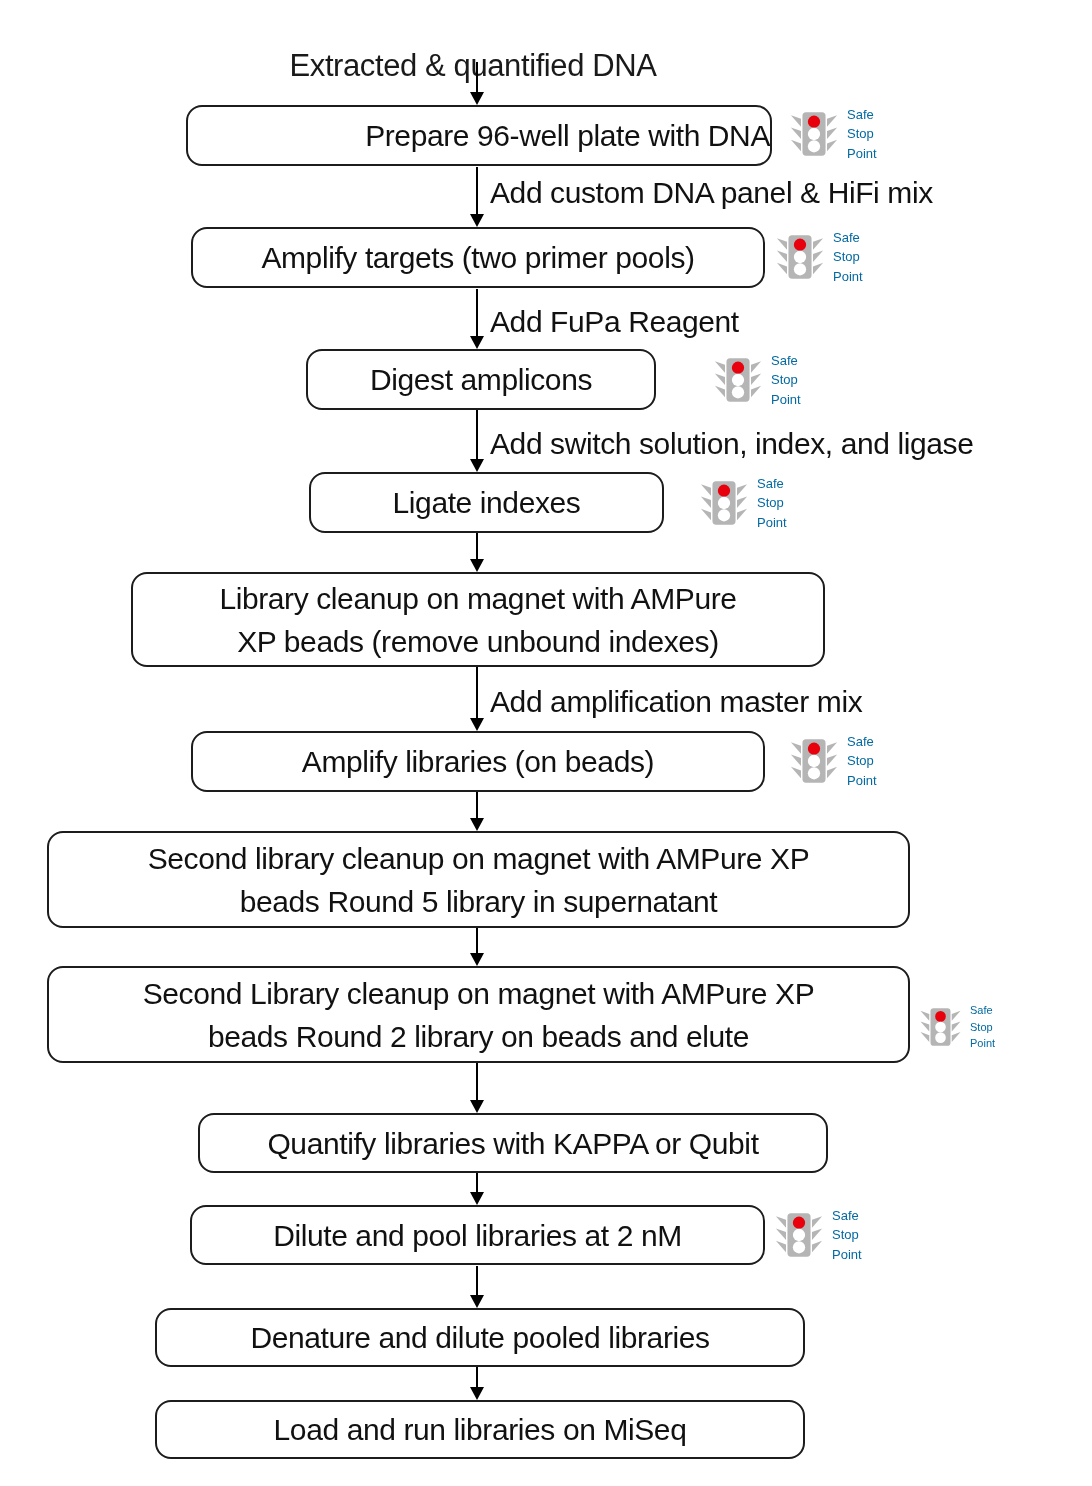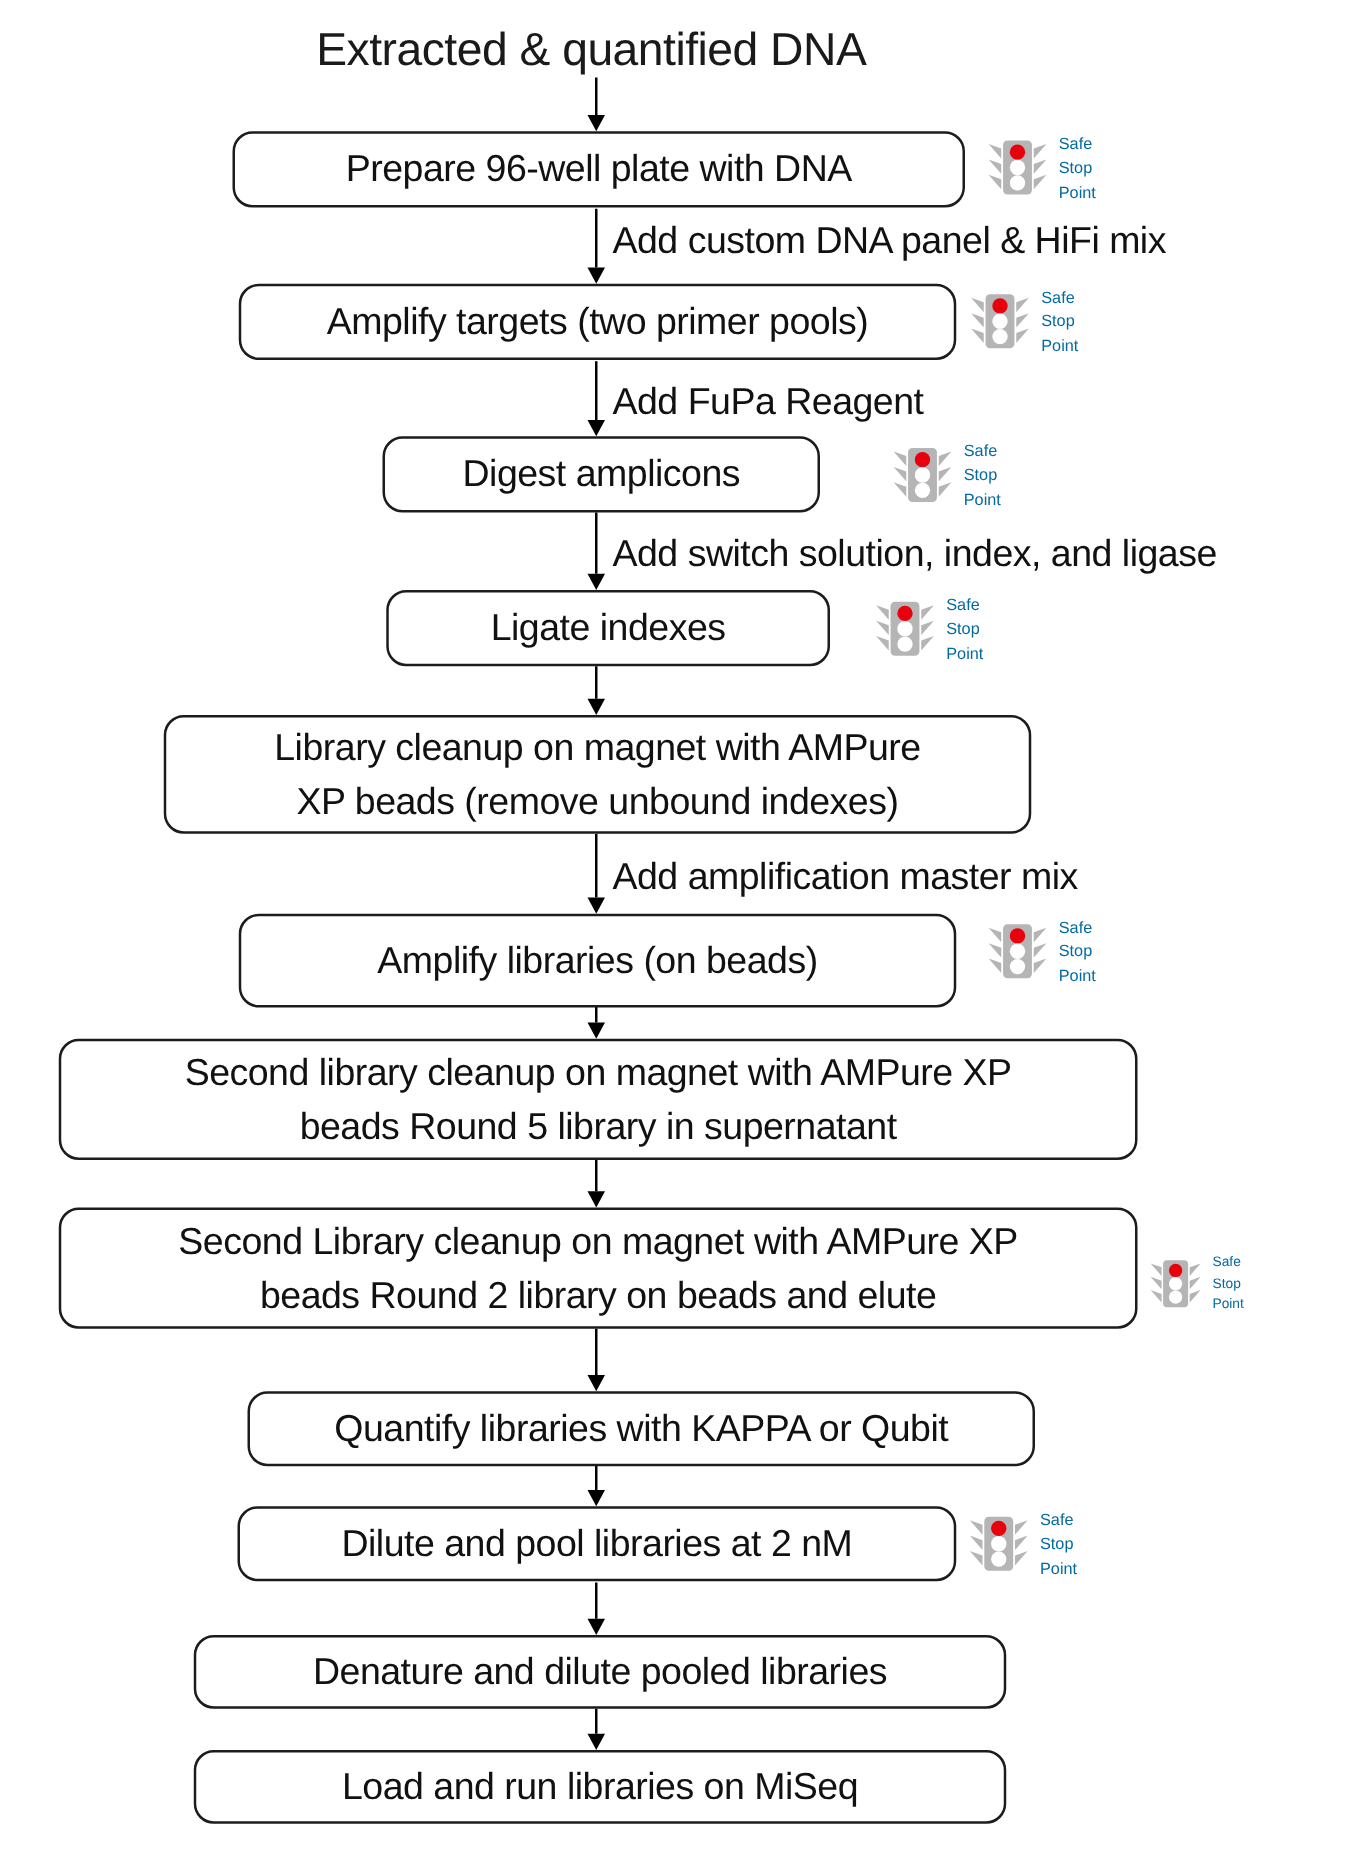--- a/index.html
+++ b/index.html
@@ -1,18 +1,18 @@
 <!DOCTYPE html>
 <html><head>
 <meta charset="utf-8">
 <style>
   html,body{margin:0;padding:0;background:#ffffff;}
   body{font-family:"Liberation Sans", sans-serif;color:#111;}
   .canvas{position:relative;width:1092px;height:1486px;background:#fff;overflow:hidden;}
-  .start-label{position:absolute;text-align:center;font-size:37px;letter-spacing:-0.4px;color:#1a1a1a;}
+  .start-label{position:absolute;text-align:center;font-size:31px;letter-spacing:-0.4px;color:#1a1a1a;margin-top:29px;}
   .box{position:absolute;box-sizing:border-box;background:#fff;border:2.5px solid #1c1c1c;border-radius:16px;
        display:flex;flex-direction:column;justify-content:center;align-items:center;text-align:center;}
   .box-line{font-size:30px;line-height:43px;letter-spacing:-0.4px;color:#111;white-space:nowrap;}
   .arrow{position:absolute;width:0;border-left:2px solid #000;}
   .arrow::after{content:"";position:absolute;left:-8px;bottom:-13px;width:0;height:0;
        border-left:7px solid transparent;border-right:7px solid transparent;border-top:13px solid #000;}
   .edge-label{position:absolute;font-size:30px;letter-spacing:-0.4px;color:#111;white-space:nowrap;}
   .ssp{position:absolute;display:flex;align-items:center;gap:7px;}
   .ssp-text{display:flex;flex-direction:column;justify-content:center;}
   .ssp-text span{font-size:13px;line-height:19.5px;color:#0369a1;}
@@ -36,37 +36,37 @@
   <div class="arrow" style="left:476px;top:1063px;height:37px;"></div>
   <div class="arrow" style="left:476px;top:1172px;height:20px;"></div>
   <div class="arrow" style="left:476px;top:1266px;height:29px;"></div>
   <div class="arrow" style="left:476px;top:1367px;height:20px;"></div>
 
   <div class="edge-label" style="left:490px;top:176px;">Add custom DNA panel &amp; HiFi mix</div>
   <div class="edge-label" style="left:490px;top:305px;">Add FuPa Reagent</div>
   <div class="edge-label" style="left:490px;top:427px;">Add switch solution, index, and ligase</div>
   <div class="edge-label" style="left:490px;top:685px;">Add amplification master mix</div>
 
-  <div class="box" style="left:186px;top:105px;width:586px;height:61px;">
+  <div class="box" style="left:186px;top:105px;width:586px;height:61px;align-items:flex-end;">
     <div class="box-line">Prepare 96-well plate with DNA</div>
   </div>
   <div class="box" style="left:191px;top:227px;width:574px;height:61px;">
     <div class="box-line">Amplify targets (two primer pools)</div>
   </div>
   <div class="box" style="left:306px;top:349px;width:350px;height:61px;">
     <div class="box-line">Digest amplicons</div>
   </div>
   <div class="box" style="left:309px;top:472px;width:355px;height:61px;">
     <div class="box-line">Ligate indexes</div>
   </div>
   <div class="box" style="left:131px;top:572px;width:694px;height:95px;">
     <div class="box-line">Library cleanup on magnet with AMPure</div>
     <div class="box-line">XP beads (remove unbound indexes)</div>
   </div>
-  <div class="box" style="left:191px;top:731px;width:574px;height:75px;text-align:right;">
+  <div class="box" style="left:191px;top:731px;width:574px;height:61px;text-align:right;">
     <div class="box-line">Amplify libraries (on beads)</div>
   </div>
   <div class="box" style="left:47px;top:831px;width:863px;height:97px;">
     <div class="box-line">Second library cleanup on magnet with AMPure XP</div>
     <div class="box-line">beads Round 5 library in supernatant</div>
   </div>
   <div class="box" style="left:47px;top:966px;width:863px;height:97px;">
     <div class="box-line">Second Library cleanup on magnet with AMPure XP</div>
     <div class="box-line">beads Round 2 library on beads and elute</div>
   </div>

